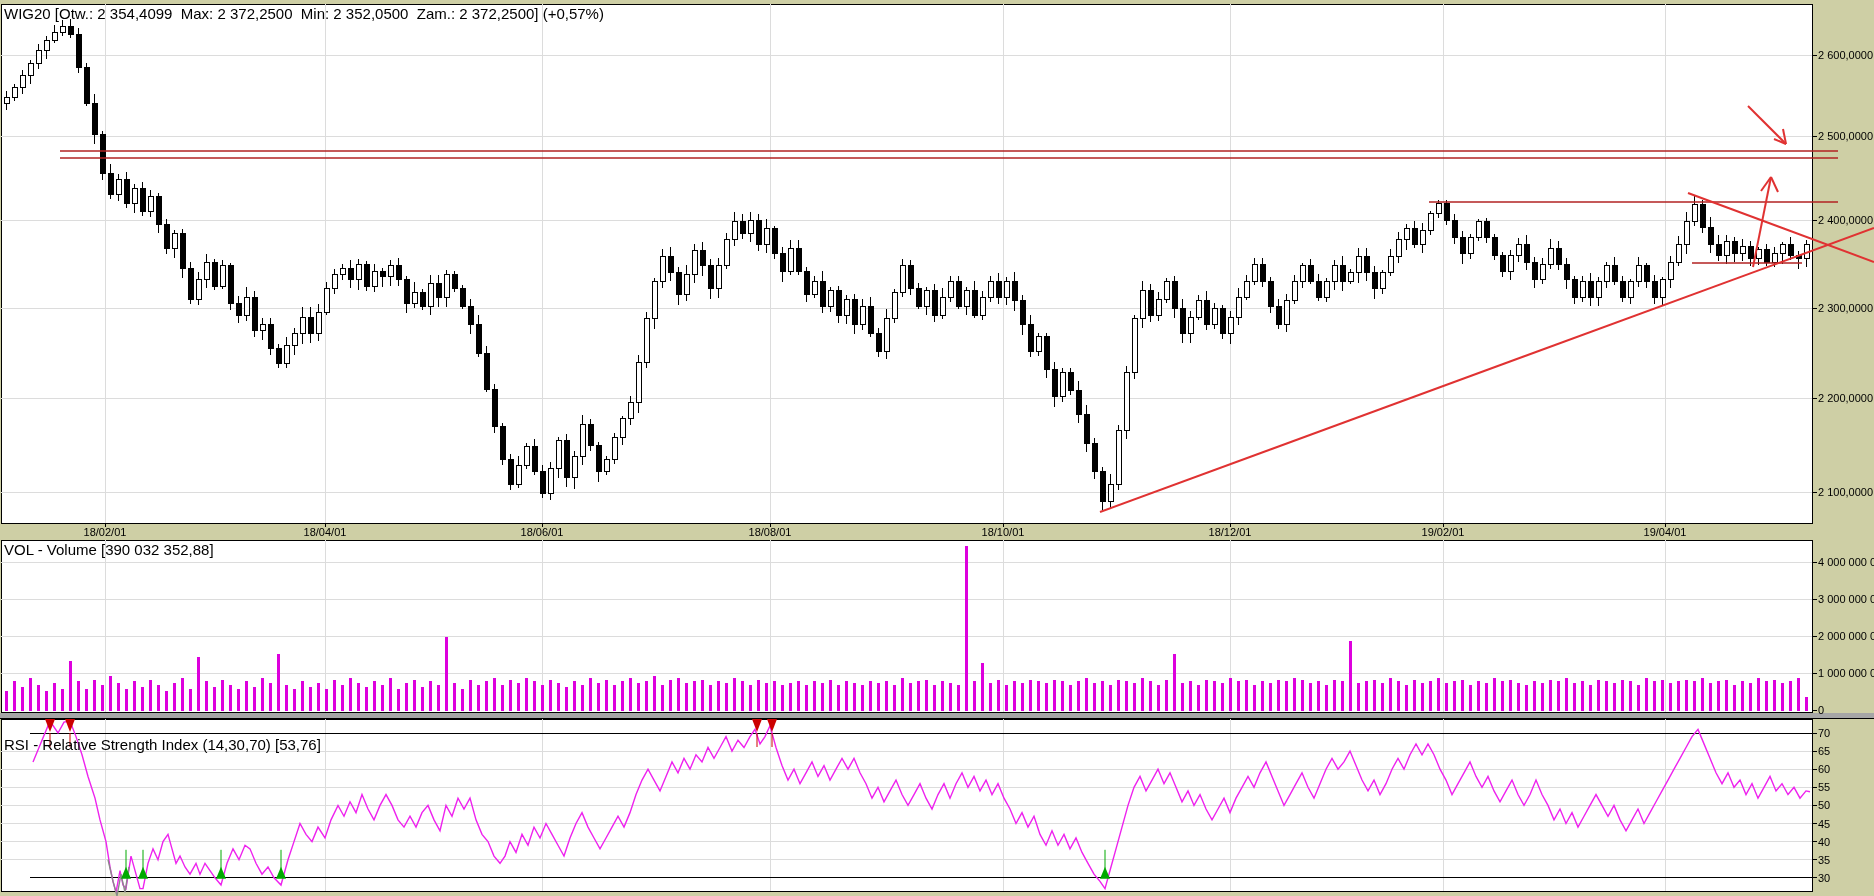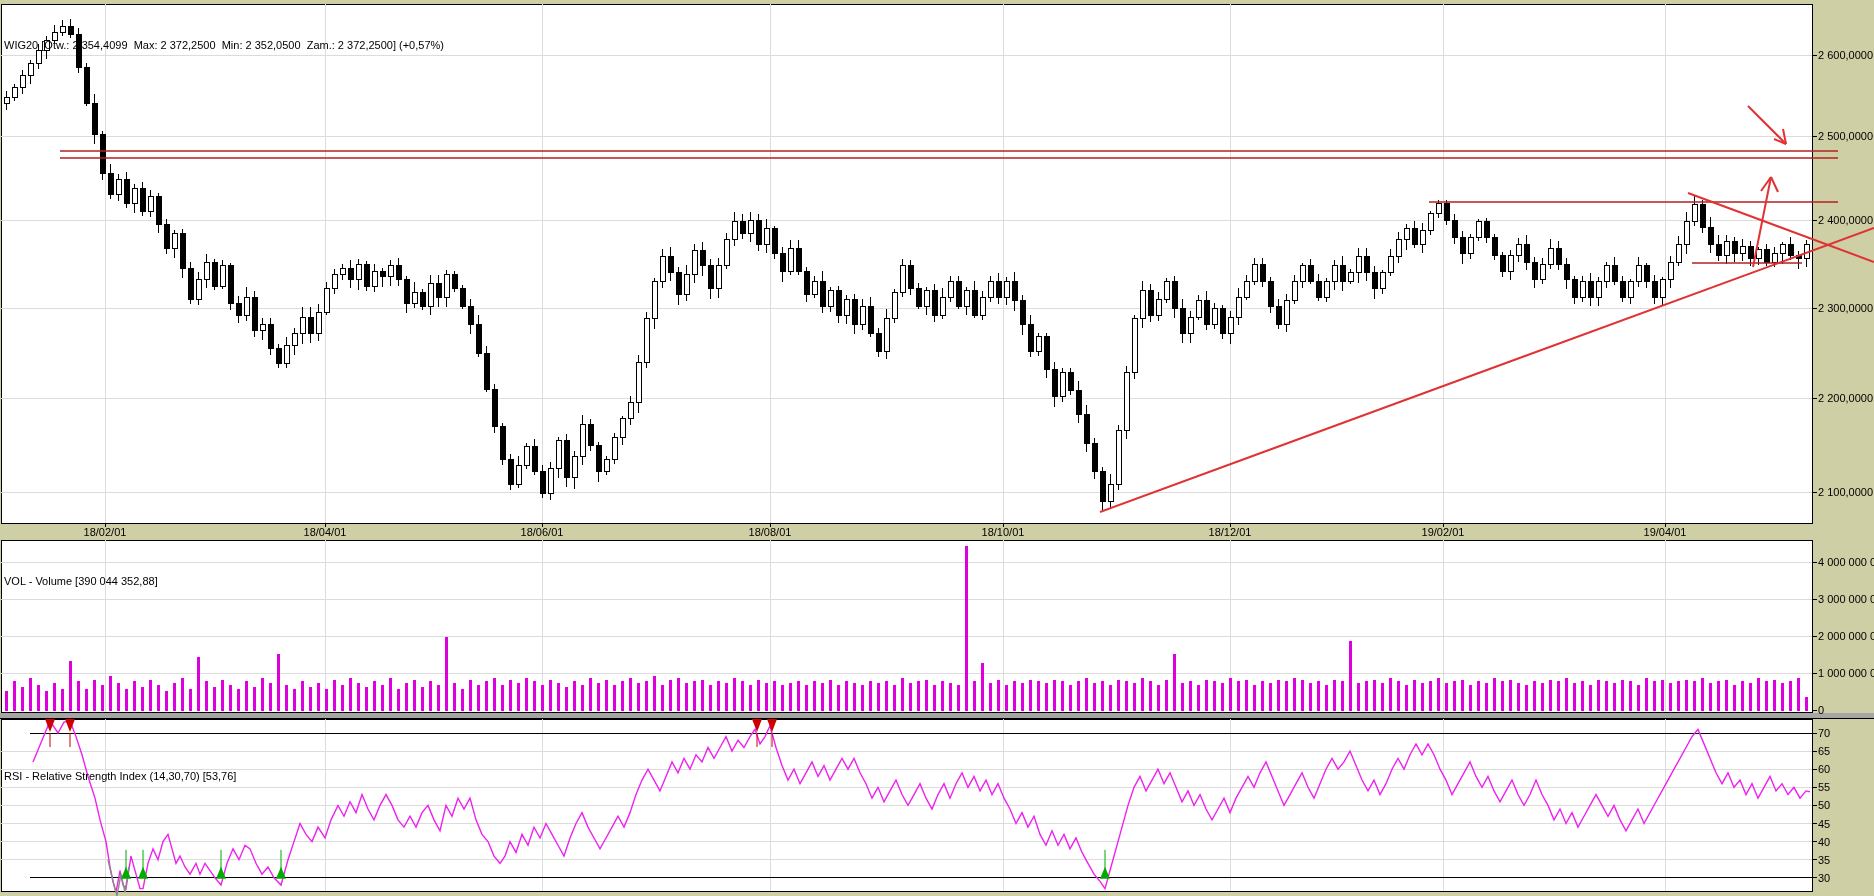--- a/index.html
+++ b/index.html
@@ -1,20 +1,20 @@
 <!DOCTYPE html>
 <html><head>
 <meta charset="utf-8">
 <style>
   html,body{margin:0;padding:0;background:#888;}
   .screen{position:relative;width:1874px;height:896px;overflow:hidden;
     background:#cecfa5;font-family:"Liberation Sans",sans-serif;}
   .screen svg{position:absolute;left:0;top:0;}
-  .panel-title{position:absolute;left:4px;font-size:11px;color:#000;white-space:pre;
-    font-family:"Liberation Sans",sans-serif;z-index:5;margin-top:34px;}
+  .panel-title{position:absolute;left:4px;font-size:15px;color:#000;white-space:pre;
+    font-family:"Liberation Sans",sans-serif;z-index:5;}
   #title-price{top:5px;}
   #title-volume{top:541px;}
   #title-rsi{top:736px;}
 </style>
 </head>
 <body>
 
 <div class="screen">
   <svg id="chart-svg" width="1874" height="896" viewBox="0 0 1874 896">
       <g>
@@ -840,15 +840,15 @@
         <polygon points="45,719 55,719 50,732" fill="#cc0000"></polygon>
         <line x1="70" y1="733" x2="70" y2="747" stroke="#cc0000" stroke-width="1"></line>
         <polygon points="65,719 75,719 70,732" fill="#cc0000"></polygon>
         <line x1="757" y1="733" x2="757" y2="747" stroke="#cc0000" stroke-width="1"></line>
         <polygon points="752,719 762,719 757,732" fill="#cc0000"></polygon>
         <line x1="772" y1="733" x2="772" y2="747" stroke="#cc0000" stroke-width="1"></line>
         <polygon points="767,719 777,719 772,732" fill="#cc0000"></polygon>
       </g>
     </svg>
   <div class="panel-title" id="title-price">WIG20 [Otw.: 2 354,4099  Max: 2 372,2500  Min: 2 352,0500  Zam.: 2 372,2500] (+0,57%)</div>
-  <div class="panel-title" id="title-volume">VOL - Volume [390 044 352,88]</div>
+  <div class="panel-title" id="title-volume">VOL - Volume [390 032 352,88]</div>
   <div class="panel-title" id="title-rsi">RSI - Relative Strength Index (14,30,70) [53,76]</div>
 </div>
 
 </body></html>

